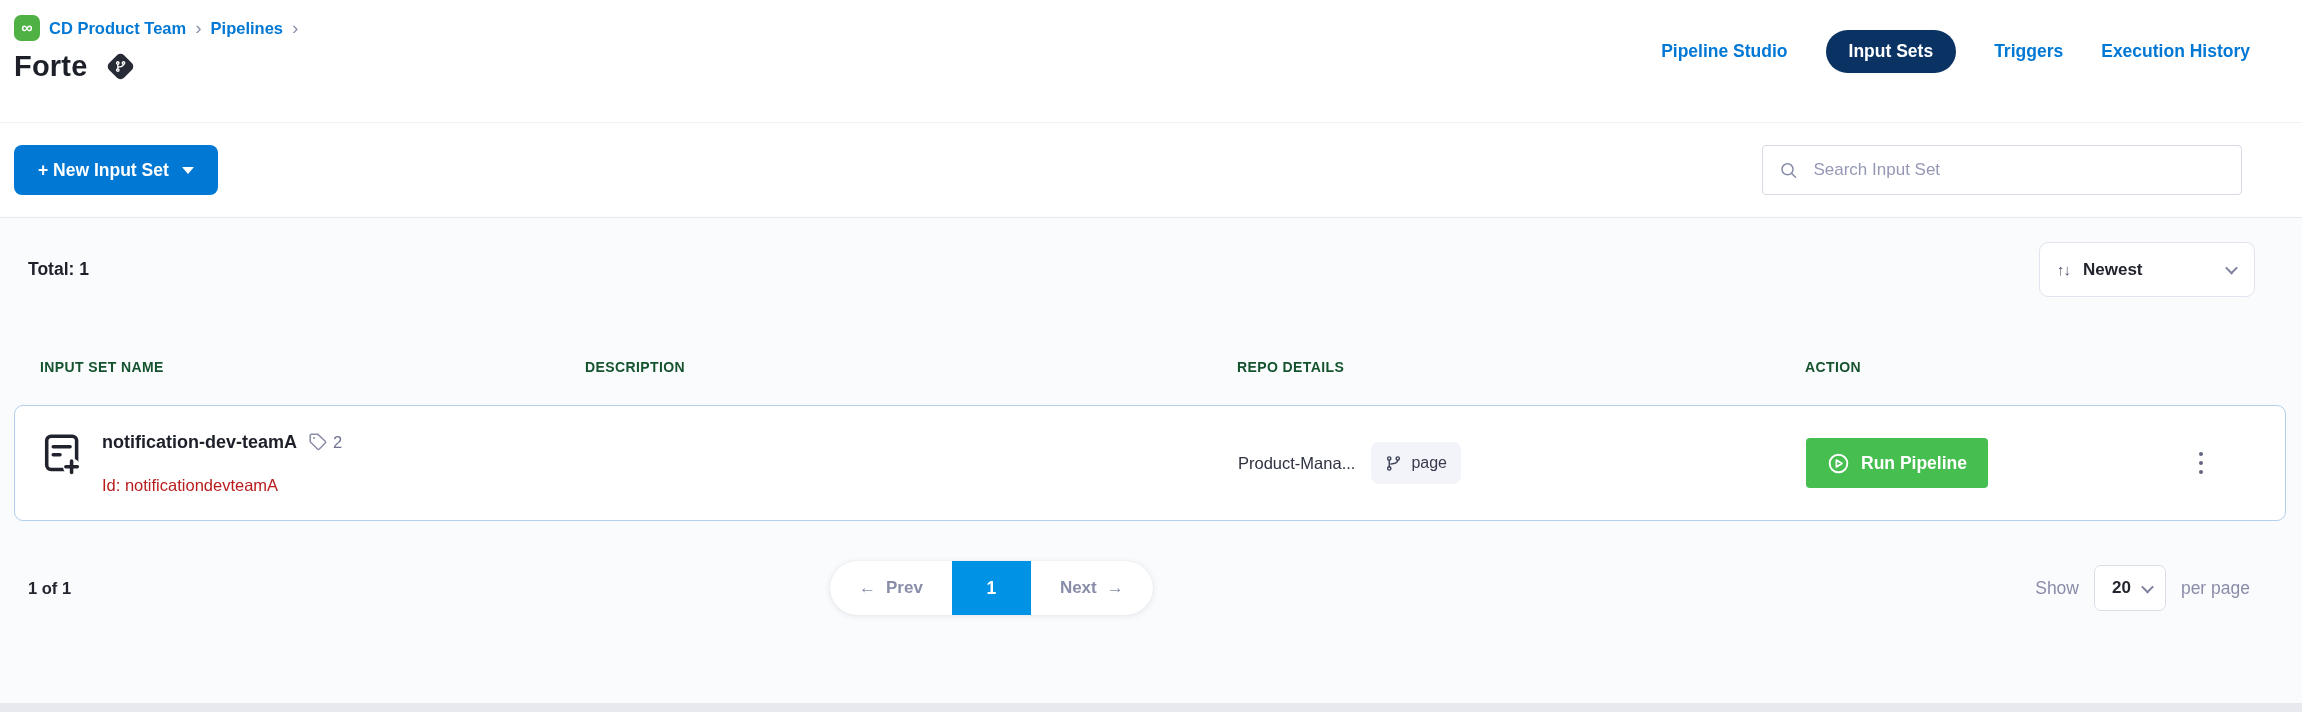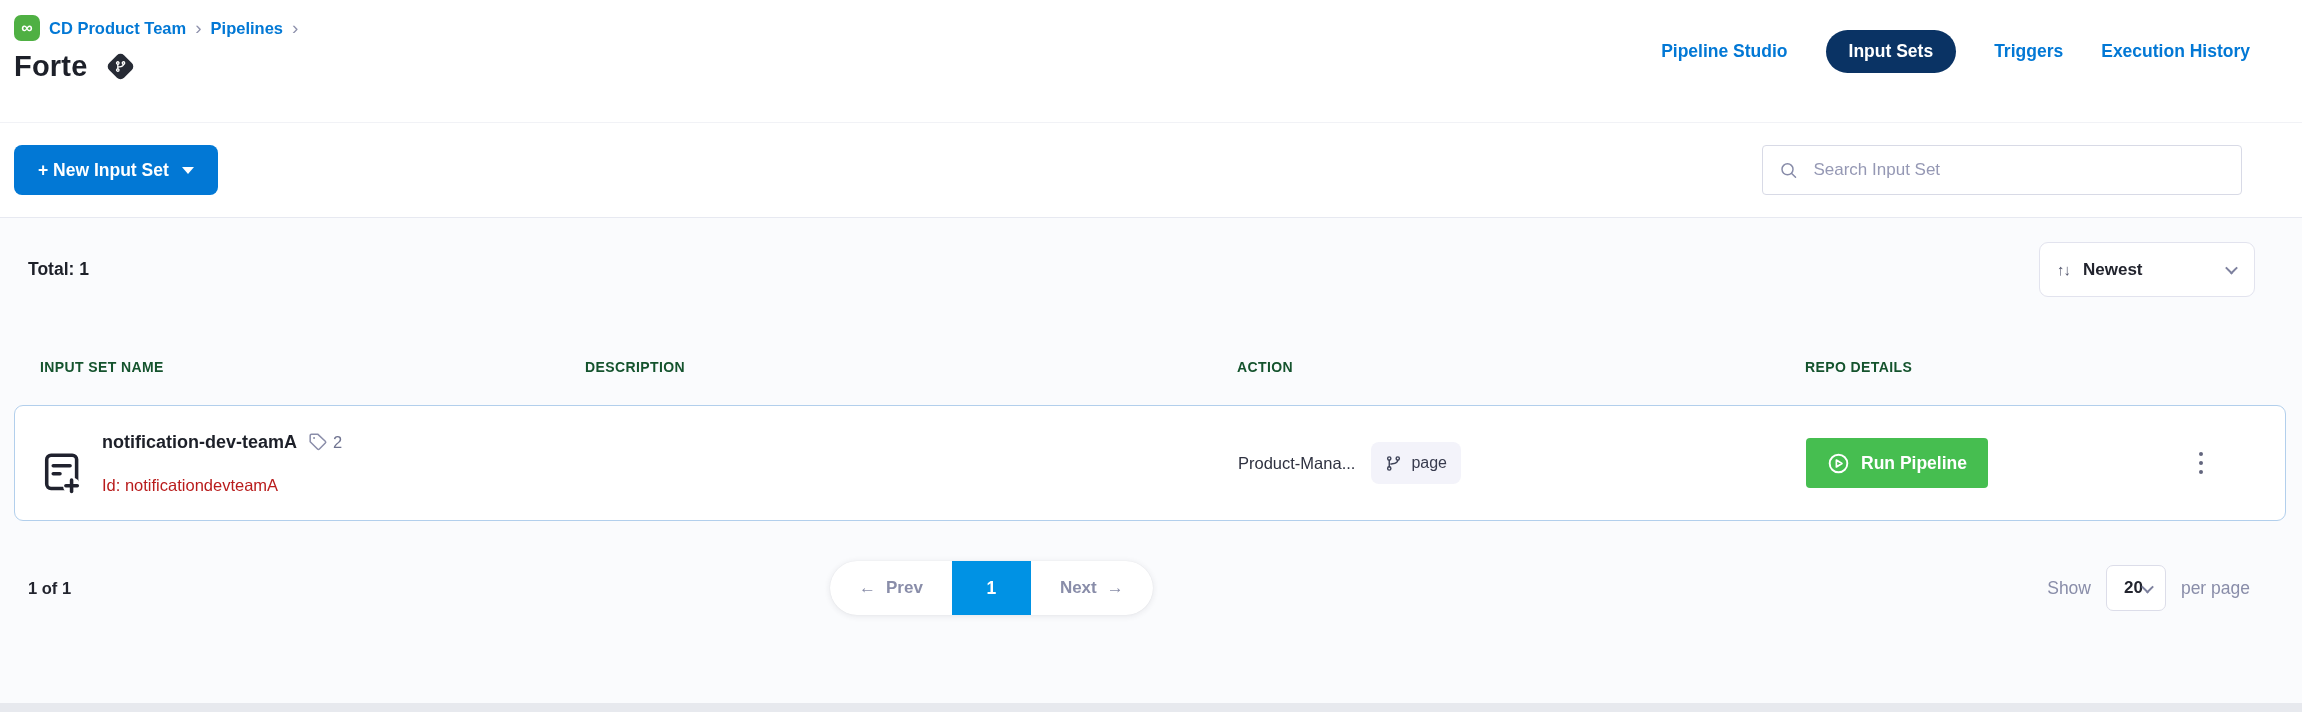--- a/index.html
+++ b/index.html
@@ -56,21 +56,21 @@
   .chev { width:9px; height:9px; border-right:2px solid #7d819e; border-bottom:2px solid #7d819e;
           transform:rotate(45deg) translate(-1px,-1px); }
 
   .thead, .card { display:grid; grid-template-columns:545px 652px 568px 1fr;
                   margin-left:14px; margin-right:16px; padding-left:26px; padding-right:16px; }
   .thead { margin-top:62px; }
   .th { font-size:14px; font-weight:700; color:#14532d; letter-spacing:.4px; }
 
   .card { margin-top:30px; height:116px; align-items:center; background:#fff;
           border:1px solid #b2cfec; border-radius:9px; cursor:pointer; }
-  .name-cell { display:flex; align-items:flex-end; gap:19px; }
+  .name-cell { display:flex; align-items:flex-start; gap:19px; }
   .name-line { display:flex; align-items:center; gap:11px; font-size:18px; font-weight:600; color:#1d2029; }
   .tag-count { display:flex; align-items:center; gap:5px; font-size:16.5px;
                font-weight:500; color:#6f7390; }
   .id-line { font-size:16.5px; color:#b91c1c; margin-top:23px; }
   .repo-cell { display:flex; align-items:center; gap:16px; font-size:16.5px; color:#2e3140; }
   .badge { display:flex; align-items:center; gap:9px; background:#f3f3fa; border-radius:8px;
            height:42px; padding:0 14px; font-size:16px; color:#383b4e; font-weight:500; }
   .action-cell { display:flex; align-items:center; }
   .btn-run { display:flex; align-items:center; gap:11px; background:#46be50; color:#fff;
              border:none; border-radius:4px; height:50px; padding:0 21px;
@@ -86,21 +86,21 @@
   .pill { position:absolute; left:802px; top:0; display:flex; align-items:stretch; height:54px;
           background:#fff; border-radius:27px; overflow:hidden;
           box-shadow:0 1px 6px rgba(40,41,61,.10), 0 0 1px rgba(40,41,61,.10); }
   .pg-btn { display:flex; align-items:center; gap:10px; color:#898da9; font-size:17px;
             font-weight:600; padding:0 29px; background:none; border:none; cursor:pointer;
             font-family:"Liberation Sans","DejaVu Sans",sans-serif; }
   .pg-current { width:79px; background:#0092e4; color:#fff; font-size:17.5px; font-weight:600;
                 display:flex; align-items:center; justify-content:center; border:none; cursor:pointer; }
   .right-pager { margin-left:auto; display:flex; align-items:center; gap:15px;
                  color:#898da9; font-size:17.5px; }
-  .size-select { display:flex; align-items:center; background:#fff;
+  .size-select { display:flex; align-items:center; gap:12px; background:#fff;
                  border:1px solid #dcdde9; border-radius:7px; height:46px;
                  padding:0 13px 0 17px; cursor:pointer; }
   .size-val { font-size:17px; font-weight:600; color:#22242e; }
   .bottom-strip { position:absolute; bottom:0; left:0; width:100%; height:9px; background:#e7e9ee; }
 </style>
 </head>
 <body>
 
 <div class="page">
 
@@ -154,22 +154,22 @@
       <div class="sort">
         <span class="sort-arrows">↑↓</span>
         <span class="sort-label">Newest</span>
         <span class="chev"></span>
       </div>
     </div>
 
     <div class="thead">
       <span class="th">INPUT SET NAME</span>
       <span class="th">DESCRIPTION</span>
+      <span class="th">REPO DETAILS</span>
       <span class="th">ACTION</span>
-      <span class="th">REPO DETAILS</span>
     </div>
 
     <div class="card">
       <div class="name-cell">
         <svg viewBox="0 0 25 26" width="42" height="44">
           <rect x="3.4" y="2.4" width="17.8" height="19.8" rx="2.6" fill="none" stroke="#20222e" stroke-width="2.1"></rect>
           <line x1="7.3" y1="8.7" x2="17.3" y2="8.7" stroke="#20222e" stroke-width="2.1" stroke-linecap="round"></line>
           <line x1="7.3" y1="13.5" x2="11.3" y2="13.5" stroke="#20222e" stroke-width="2.1" stroke-linecap="round"></line>
           <circle cx="18.2" cy="20.6" r="5.1" fill="#fff"></circle>
           <line x1="18.2" y1="17.2" x2="18.2" y2="24" stroke="#20222e" stroke-width="2.1" stroke-linecap="round"></line>

